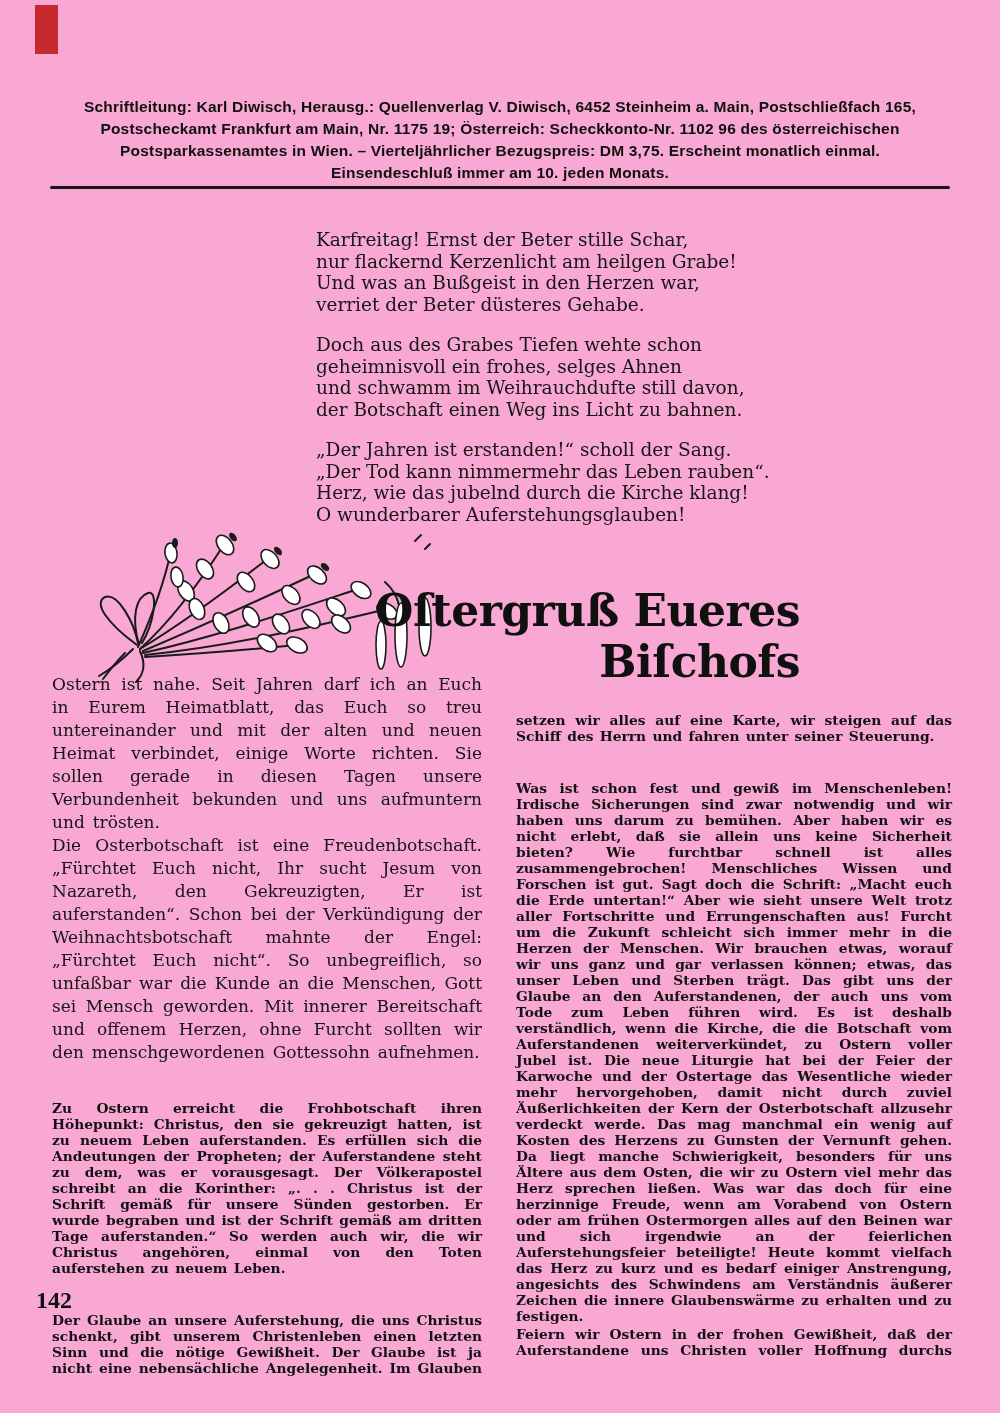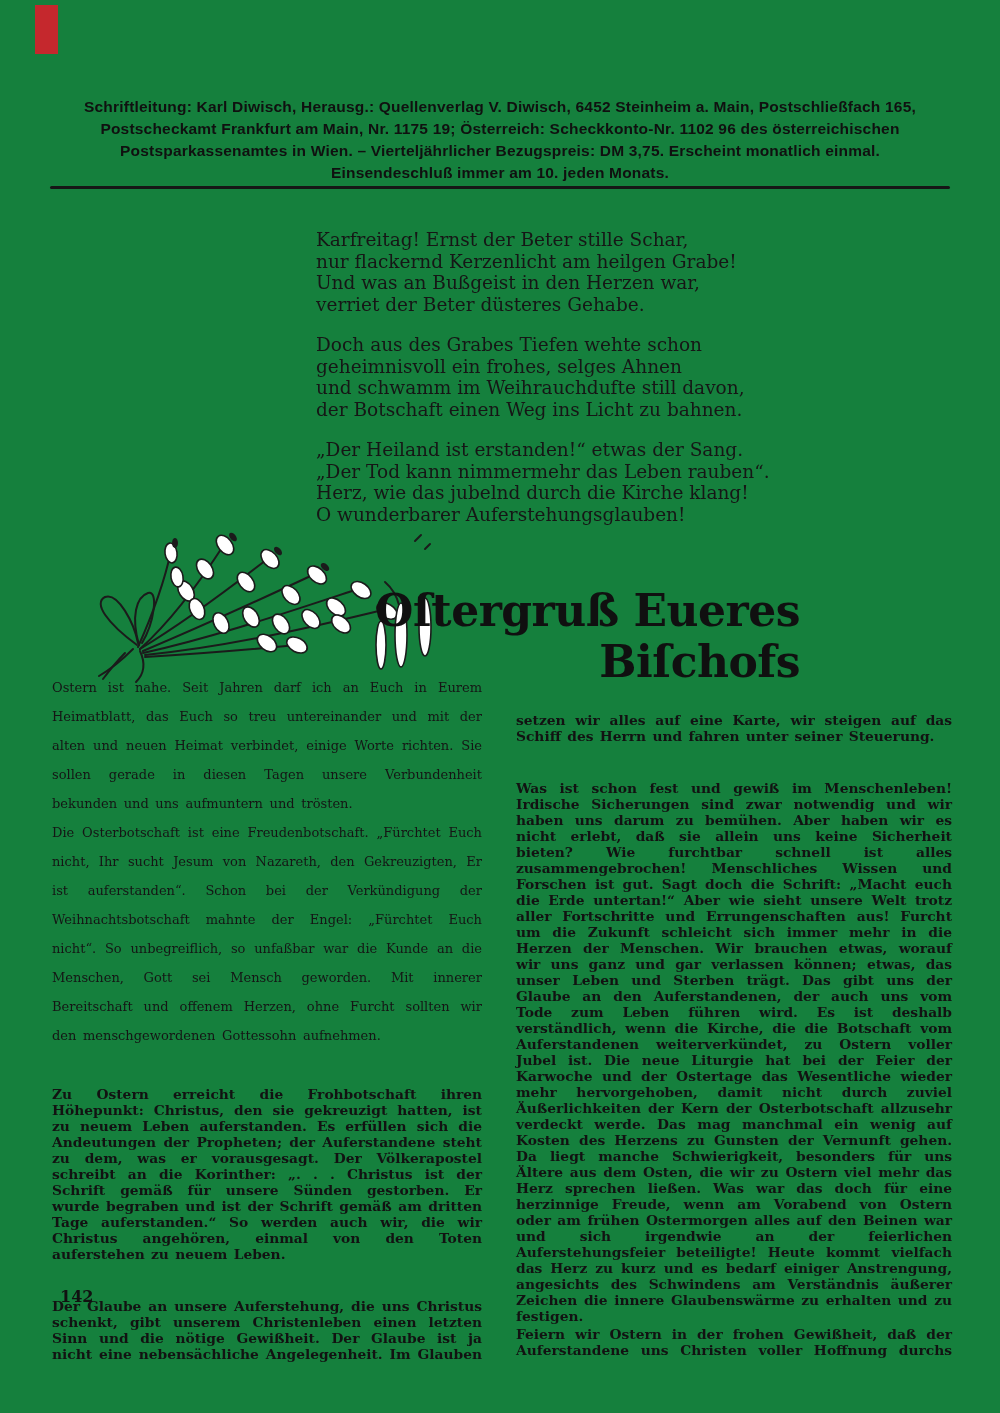--- a/index.html
+++ b/index.html
@@ -1,21 +1,21 @@
 <!DOCTYPE html>
 <html><head>
 <meta charset="utf-8">
 <style>
   * { margin: 0; padding: 0; box-sizing: border-box; }
   html, body { background: #e8e8e8; }
   .page {
     position: relative;
     width: 1000px;
     height: 1413px;
-    background: #15803d;
+    background: #f9a8d4;
     font-family: "DejaVu Serif", "Liberation Serif", serif;
     color: #141414;
     overflow: hidden;
     margin: 0 auto;
   }
   .red-mark {
     position: absolute;
     left: 35px; top: 5px;
     width: 23px; height: 49px;
   }
@@ -64,41 +64,42 @@
     color: #101010;
   }
   .col {
     position: absolute;
     top: 673px;
     text-align: justify;
   }
   .col-left  { left: 52px;  width: 430px; }
   .col-right { left: 516px; width: 436px; top: 676px; }
   .lead {
-    font-size: 13px;
-    line-height: 29px;
+    font-size: 17px;
+    line-height: 23px;
     word-spacing: 2.5px;
     color: #151515;
   }
   .news {
     font-size: 13.8px;
     line-height: 16px;
     font-weight: bold;
     word-spacing: 1.5px;
     color: #121212;
     margin-top: 36px;
   }
   .cont { text-align-last: justify; }
   .gap-before { margin-top: 2px; }
   .page-number {
     position: absolute;
-    left: 60px; top: 1287px;
-    font-size: 16px;
+    left: 36px; top: 1287px;
+    font-size: 24px;
     font-weight: bold;
     color: #111;
+    font-family: Liberation Serif, serif;
   }
   svg .ln { fill: none; stroke: #1b1b1b; stroke-width: 2; stroke-linecap: round; }
   svg .ct { fill: #ffffff; stroke: #1b1b1b; stroke-width: 1.6; }
   svg .bud { fill: #1b1b1b; stroke: none; }
 </style>
 </head>
 <body>
 
 <div class="page">
 
@@ -120,21 +121,21 @@
       <div class="pline">Und was an Bußgeist in den Herzen war,</div>
       <div class="pline">verriet der Beter düsteres Gehabe.</div>
     </div>
     <div class="stanza">
       <div class="pline">Doch aus des Grabes Tiefen wehte schon</div>
       <div class="pline">geheimnisvoll ein frohes, selges Ahnen</div>
       <div class="pline">und schwamm im Weihrauchdufte still davon,</div>
       <div class="pline">der Botschaft einen Weg ins Licht zu bahnen.</div>
     </div>
     <div class="stanza">
-      <div class="pline">„Der Heiland ist erstanden!“ etwas der Sang.</div>
+      <div class="pline">„Der Jahren ist erstanden!“ scholl der Sang.</div>
       <div class="pline">„Der Tod kann nimmermehr das Leben rauben“.</div>
       <div class="pline">Herz, wie das jubelnd durch die Kirche klang!</div>
       <div class="pline">O wunderbarer Auferstehungsglauben!</div>
     </div>
   </div>
 
   <svg class="illustration" viewBox="0 0 400 160" xmlns="http://www.w3.org/2000/svg">
 
     <path class="ln" d="M55,122 C85,95 115,55 140,16"></path>
     <path class="ln" d="M55,122 C100,95 140,65 185,30"></path>

